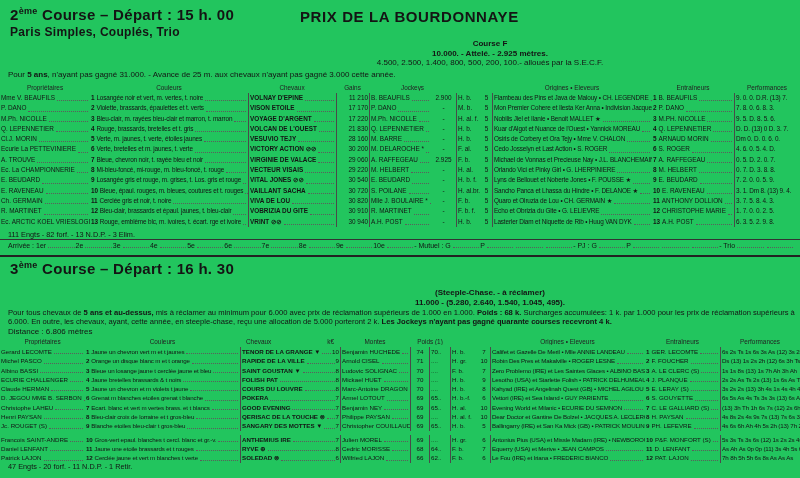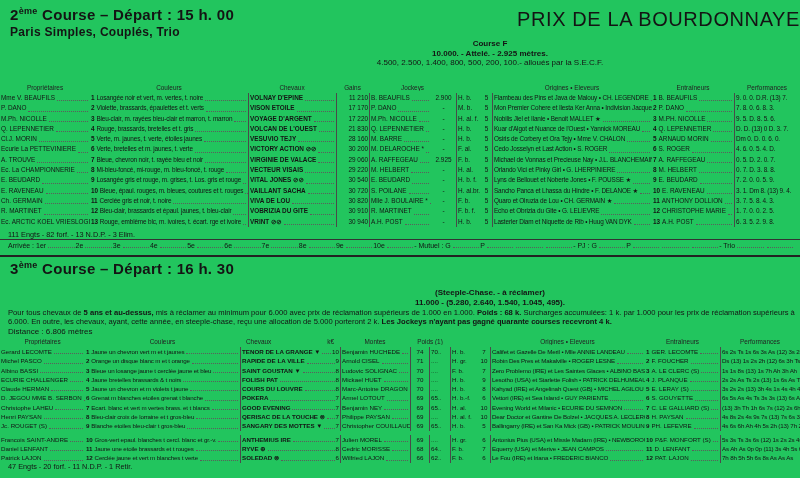--- a/index.html
+++ b/index.html
@@ -4,21 +4,21 @@
 <style>
   html,body{margin:0;padding:0;background:#e9e9e5;}
   .page{position:relative;width:800px;height:478px;margin:0 auto;background:#22c55e;color:#141414;
         font-family:"Liberation Sans",sans-serif;overflow:hidden;}
   .abs{position:absolute;}
   .b{font-weight:700;}
   sup{font-size:60%;}
   
   .rh-course{font-size:15px;font-weight:700;letter-spacing:.3px;}
   .rh-bets{font-size:12px;font-weight:700;letter-spacing:.3px;margin-top:2px;}
-  .rh-title{font-size:20px;font-weight:400;text-align:right;letter-spacing:.6px;}
+  .rh-title{font-size:15px;font-weight:700;text-align:left;letter-spacing:.6px;}
   .conds{text-align:center;font-size:8px;line-height:9.5px;}
   .pour{font-size:8px;}
   .para{font-size:7.6px;line-height:9px;}
   .distline{font-size:8px;}
   
   .grid{display:grid;width:800px;}
   .r1grid{grid-template-columns:90px 158px 88px 33px 62px 25px 25px 11px 160px 82px 66px;}
   .r2grid{grid-template-columns:85px 155px 100px 70px 19px 21px 28px 12px 155px 75px 80px;}
   .hdr{font-size:6.4px;color:#222;}
   .hdr>div{text-align:center;overflow:hidden;white-space:nowrap;}
@@ -48,20 +48,21 @@
   <div class="abs" style="left:10px;top:6px;">
     <div class="rh-course"><span>2</span><sup>ème</sup><span> Course  – Départ : 15 h. 00</span></div>
     <div class="rh-bets">Paris Simples, Couplés, Trio</div>
   </div>
   <div class="abs rh-title" style="left:300px;top:8px;width:500px;">PRIX DE LA BOURDONNAYE</div>
   <div class="abs conds" style="left:140px;top:39px;width:700px;">
     <div class="b">Course F</div>
     <div class="b">10.000. - Attelé. - 2.925 mètres.</div>
     <div>4.500, 2.500, 1.400, 800, 500, 200, 100.- alloués par la S.E.C.F.</div>
   </div>
+  <div class="abs pour" style="left:8px;top:70px;width:788px;"><span>Pour </span><span class="b">5 ans</span><span>, n'ayant pas gagné 31.000. - Avance de 25 m. aux chevaux n'ayant pas gagné 3.000 cette année.</span></div>
 
   <div class="abs grid r1grid hdr" style="left:0;top:84px;">
     <div>Propriétaires</div>
     <div>Couleurs</div>
     <div>Chevaux</div>
     <div>Gains</div>
     <div class="sp2">Jockeys</div>
     <div class="sp2"></div>
     <div>Origines • Eleveurs</div>
     <div>Entraîneurs</div>

